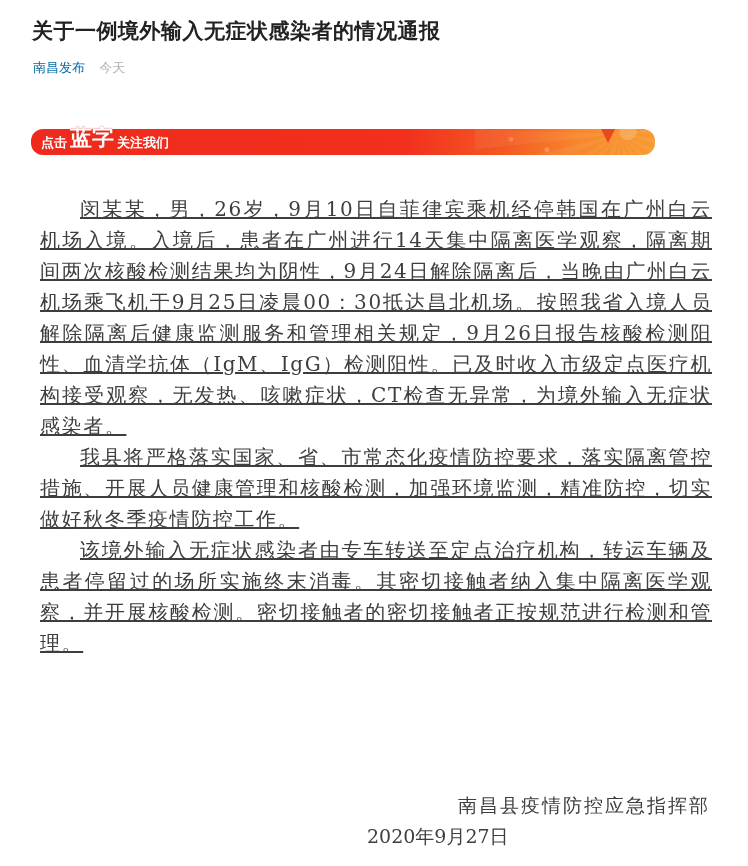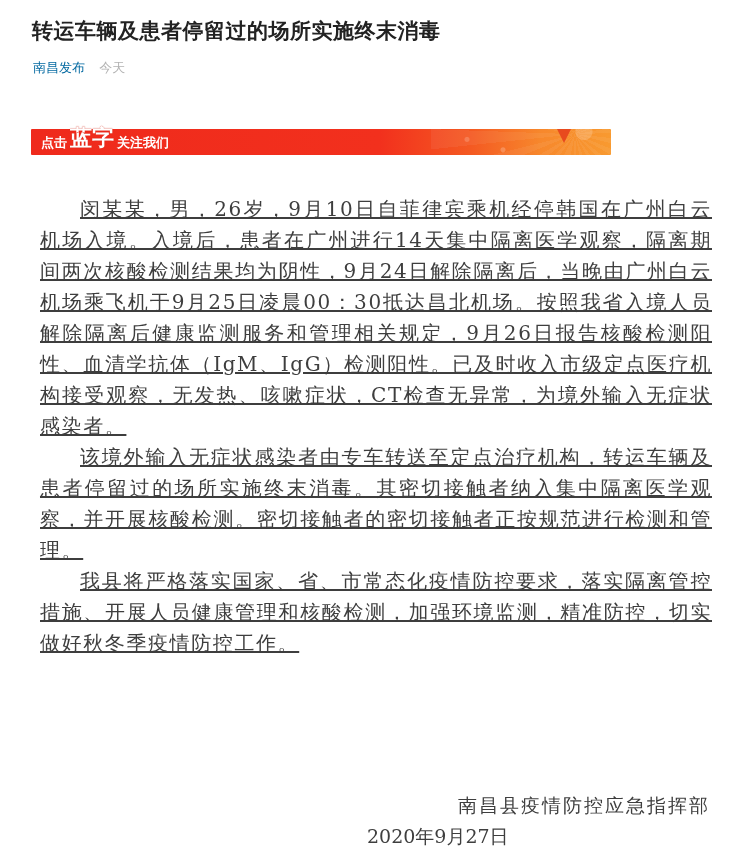--- a/index.html
+++ b/index.html
@@ -39,23 +39,23 @@
       cursor: pointer;
     }
     .meta .date {
       color: #b2b2b2;
       margin-left: 10px;
     }
     .banner {
       position: absolute;
       left: 31px;
       top: 129px;
-      width: 580px;
+      width: 624px;
       height: 26px;
-      border-radius: 1px;
+      border-radius: 12px;
       background: linear-gradient(90deg, #ef2a1c 0%, #f2301d 60%, #f45a22 76%, #f7882c 88%, #f89a30 100%);
       overflow: visible;
       cursor: pointer;
     }
     .banner .rays {
       position: absolute;
       right: 0;
       top: 0;
       width: 180px;
       height: 26px;
@@ -135,37 +135,37 @@
       font-family: "DejaVu Serif", "Liberation Serif", serif;
       font-size: 19px;
       line-height: 31px;
       color: #3e3e3e;
       white-space: nowrap;
     }
   </style>
 </head>
 <body>
 
-<h1 class="title">转运车辆及患者停留过的场所实施终末消毒</h1>
+<h1 class="title">关于一例境外输入无症状感染者的情况通报</h1>
 
 <div class="meta">
   <span class="account">南昌发布</span>
   <span class="date">今天</span>
 </div>
 
 <div class="banner">
   <div class="rays"></div>
   <div class="tri"></div>
   <div class="txt">
     <span class="small">点击</span>
     <span class="big">蓝字</span>
     <span class="small">关注我们</span>
   </div>
 </div>
 
 <div class="content">
   <p>闵某某，男，26岁，9月10日自菲律宾乘机经停韩国在广州白云机场入境。入境后，患者在广州进行14天集中隔离医学观察，隔离期间两次核酸检测结果均为阴性，9月24日解除隔离后，当晚由广州白云机场乘飞机于9月25日凌晨00：30抵达昌北机场。按照我省入境人员解除隔离后健康监测服务和管理相关规定，9月26日报告核酸检测阳性、血清学抗体（IgM、IgG）检测阳性。已及时收入市级定点医疗机构接受观察，无发热、咳嗽症状，CT检查无异常，为境外输入无症状感染者。</p>
+  <p>我县将严格落实国家、省、市常态化疫情防控要求，落实隔离管控措施、开展人员健康管理和核酸检测，加强环境监测，精准防控，切实做好秋冬季疫情防控工作。</p>
   <p>该境外输入无症状感染者由专车转送至定点治疗机构，转运车辆及患者停留过的场所实施终末消毒。其密切接触者纳入集中隔离医学观察，并开展核酸检测。密切接触者的密切接触者正按规范进行检测和管理。</p>
-  <p>我县将严格落实国家、省、市常态化疫情防控要求，落实隔离管控措施、开展人员健康管理和核酸检测，加强环境监测，精准防控，切实做好秋冬季疫情防控工作。</p>
 </div>
 
 <div class="signature">南昌县疫情防控应急指挥部</div>
 <div class="sig-date">2020年9月27日</div>
 
 </body></html>

